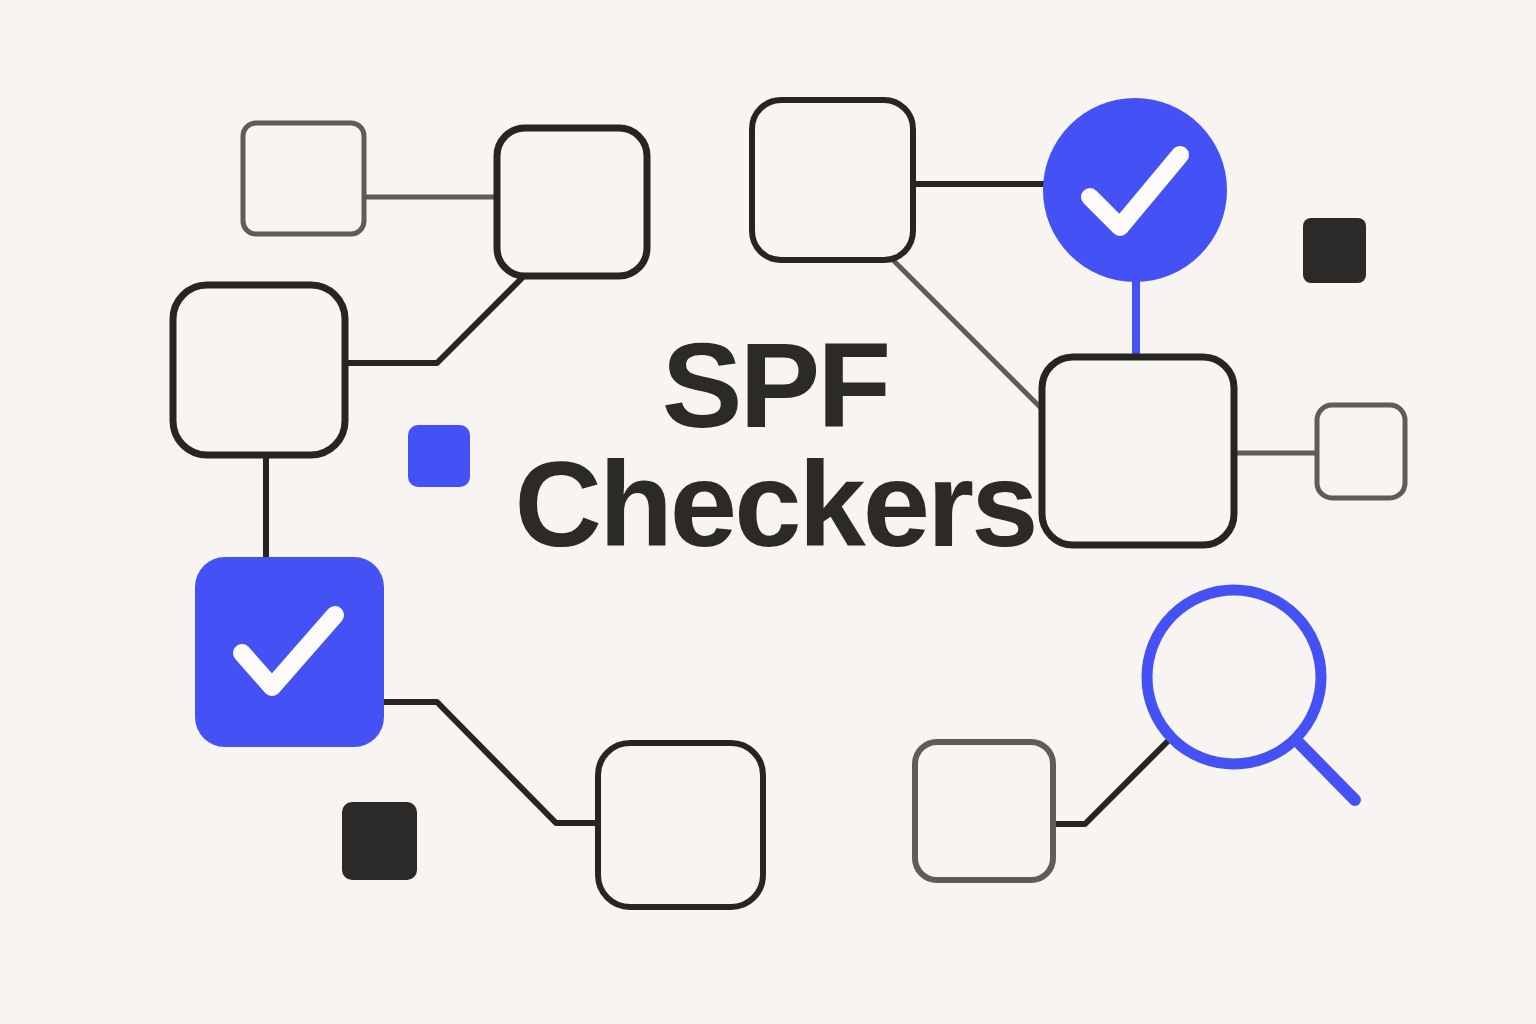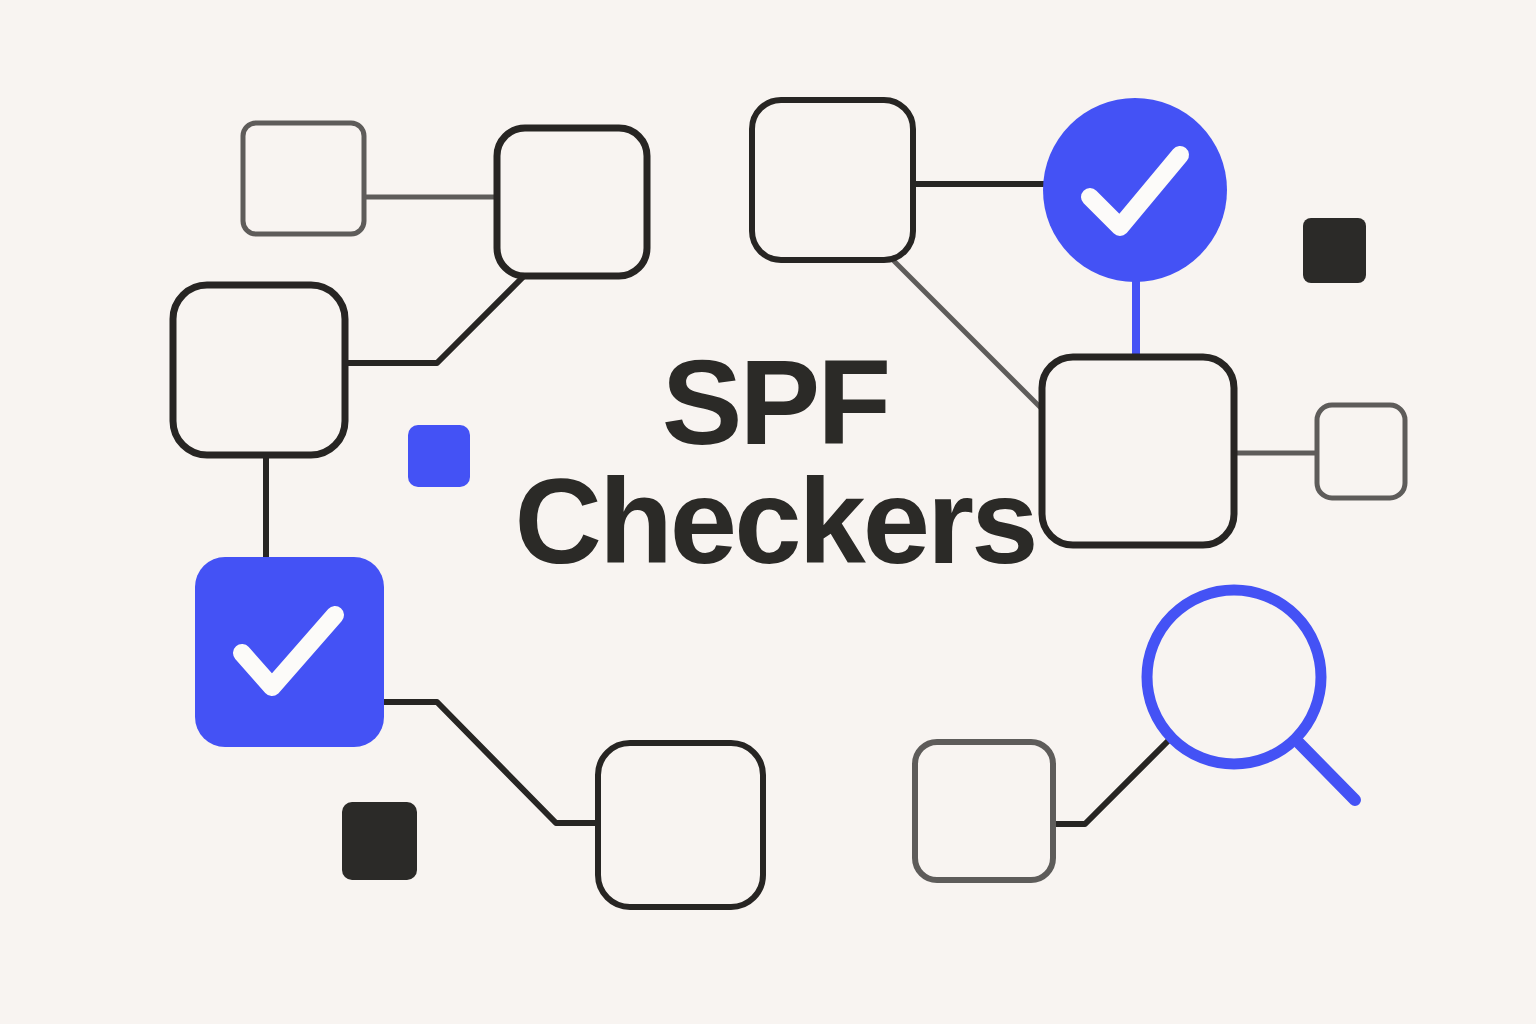--- a/index.html
+++ b/index.html
@@ -21,21 +21,21 @@
     position: absolute;
     left: 0;
     top: 0;
     width: 1536px;
     height: 1024px;
     display: block;
   }
   .title {
     position: absolute;
     left: 775px;
-    top: 343px;
+    top: 326px;
     transform: translateX(-50%);
     text-align: center;
     white-space: nowrap;
     font-weight: 700;
     font-size: 121px;
     line-height: 119px;
     letter-spacing: -3px;
     color: #2b2a27;
   }
 </style>

